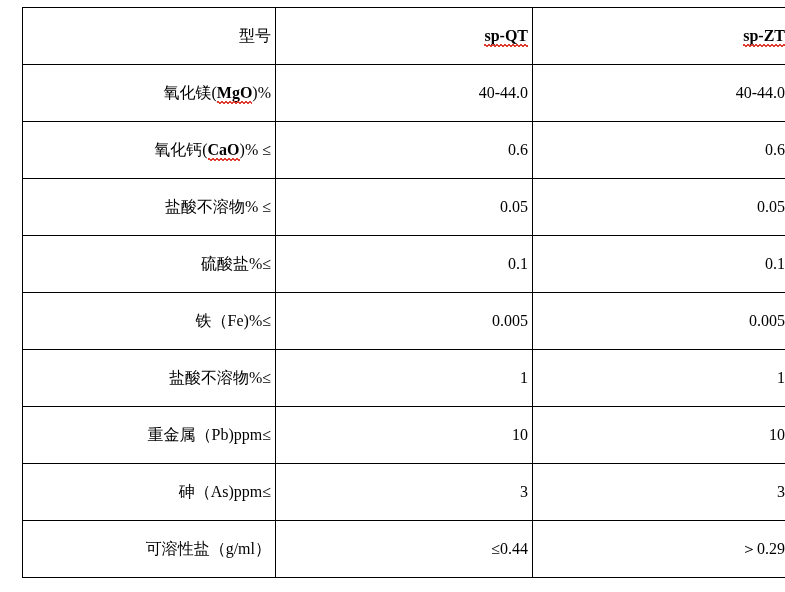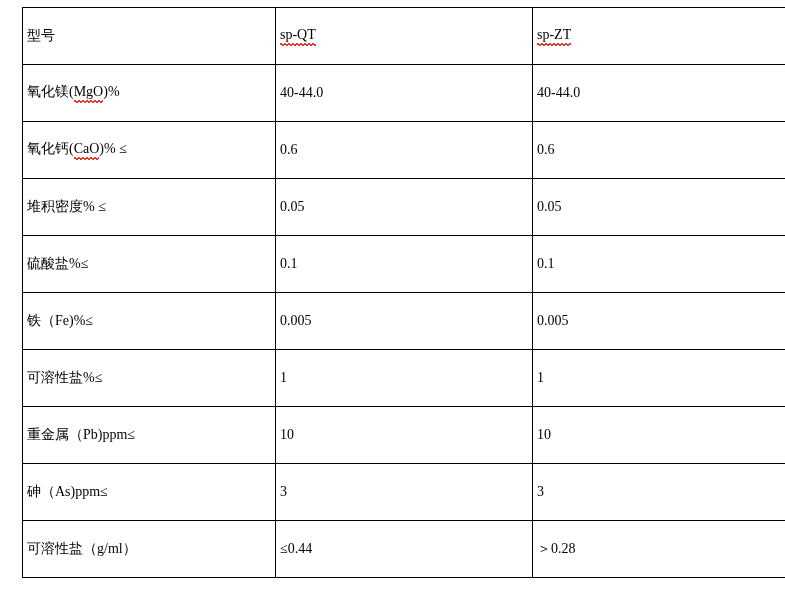--- a/index.html
+++ b/index.html
@@ -22,35 +22,36 @@
   }
   table.spec {
     border-collapse: collapse;
     margin: 7px 0 0 22px;
     width: 740px;
     table-layout: fixed;
   }
   table.spec td {
     border: 1px solid #000000;
     height: 56px;
-    text-align: left;
+    text-align: right;
     vertical-align: middle;
-    font-size: 14px;
+    font-size: 16px;
     font-family: "Liberation Serif", "DejaVu Serif", serif;
     padding: 0 4px;
     line-height: 1.2;
   }
   table.spec td.col-name { width: 244px; }
   table.spec td.col-val  { width: 248px; }
 
   
   .sp {
     position: relative;
     display: inline-block;
     padding-bottom: 1px;
+    font-weight: bold;
   }
   .sp::after {
     content: "";
     position: absolute;
     left: 0;
     right: 0;
     bottom: -1px;
     height: 3px;
     background-image:
       linear-gradient(45deg, transparent 40%, #e03b2f 40%, #e03b2f 60%, transparent 60%),
@@ -98,21 +99,21 @@
         <td class="col-val">
           <span class="cell-text">0.6</span>
         </td>
         <td class="col-val">
           <span class="cell-text">0.6</span>
         </td>
       </tr>
 
       <tr>
         <td class="col-name">
-          <span class="cell-text">堆积密度% ≤</span>
+          <span class="cell-text">盐酸不溶物% ≤</span>
         </td>
         <td class="col-val">
           <span class="cell-text">0.05</span>
         </td>
         <td class="col-val">
           <span class="cell-text">0.05</span>
         </td>
       </tr>
 
       <tr>
@@ -134,21 +135,21 @@
         <td class="col-val">
           <span class="cell-text">0.005</span>
         </td>
         <td class="col-val">
           <span class="cell-text">0.005</span>
         </td>
       </tr>
 
       <tr>
         <td class="col-name">
-          <span class="cell-text">可溶性盐%≤</span>
+          <span class="cell-text">盐酸不溶物%≤</span>
         </td>
         <td class="col-val">
           <span class="cell-text">1</span>
         </td>
         <td class="col-val">
           <span class="cell-text">1</span>
         </td>
       </tr>
 
       <tr>
@@ -176,18 +177,18 @@
       </tr>
 
       <tr>
         <td class="col-name">
           <span class="cell-text">可溶性盐（g/ml）</span>
         </td>
         <td class="col-val">
           <span class="cell-text">≤0.44</span>
         </td>
         <td class="col-val">
-          <span class="cell-text">＞0.28</span>
+          <span class="cell-text">＞0.29</span>
         </td>
       </tr>
     </tbody>
   </table>
 </div>
 
 </body></html>

